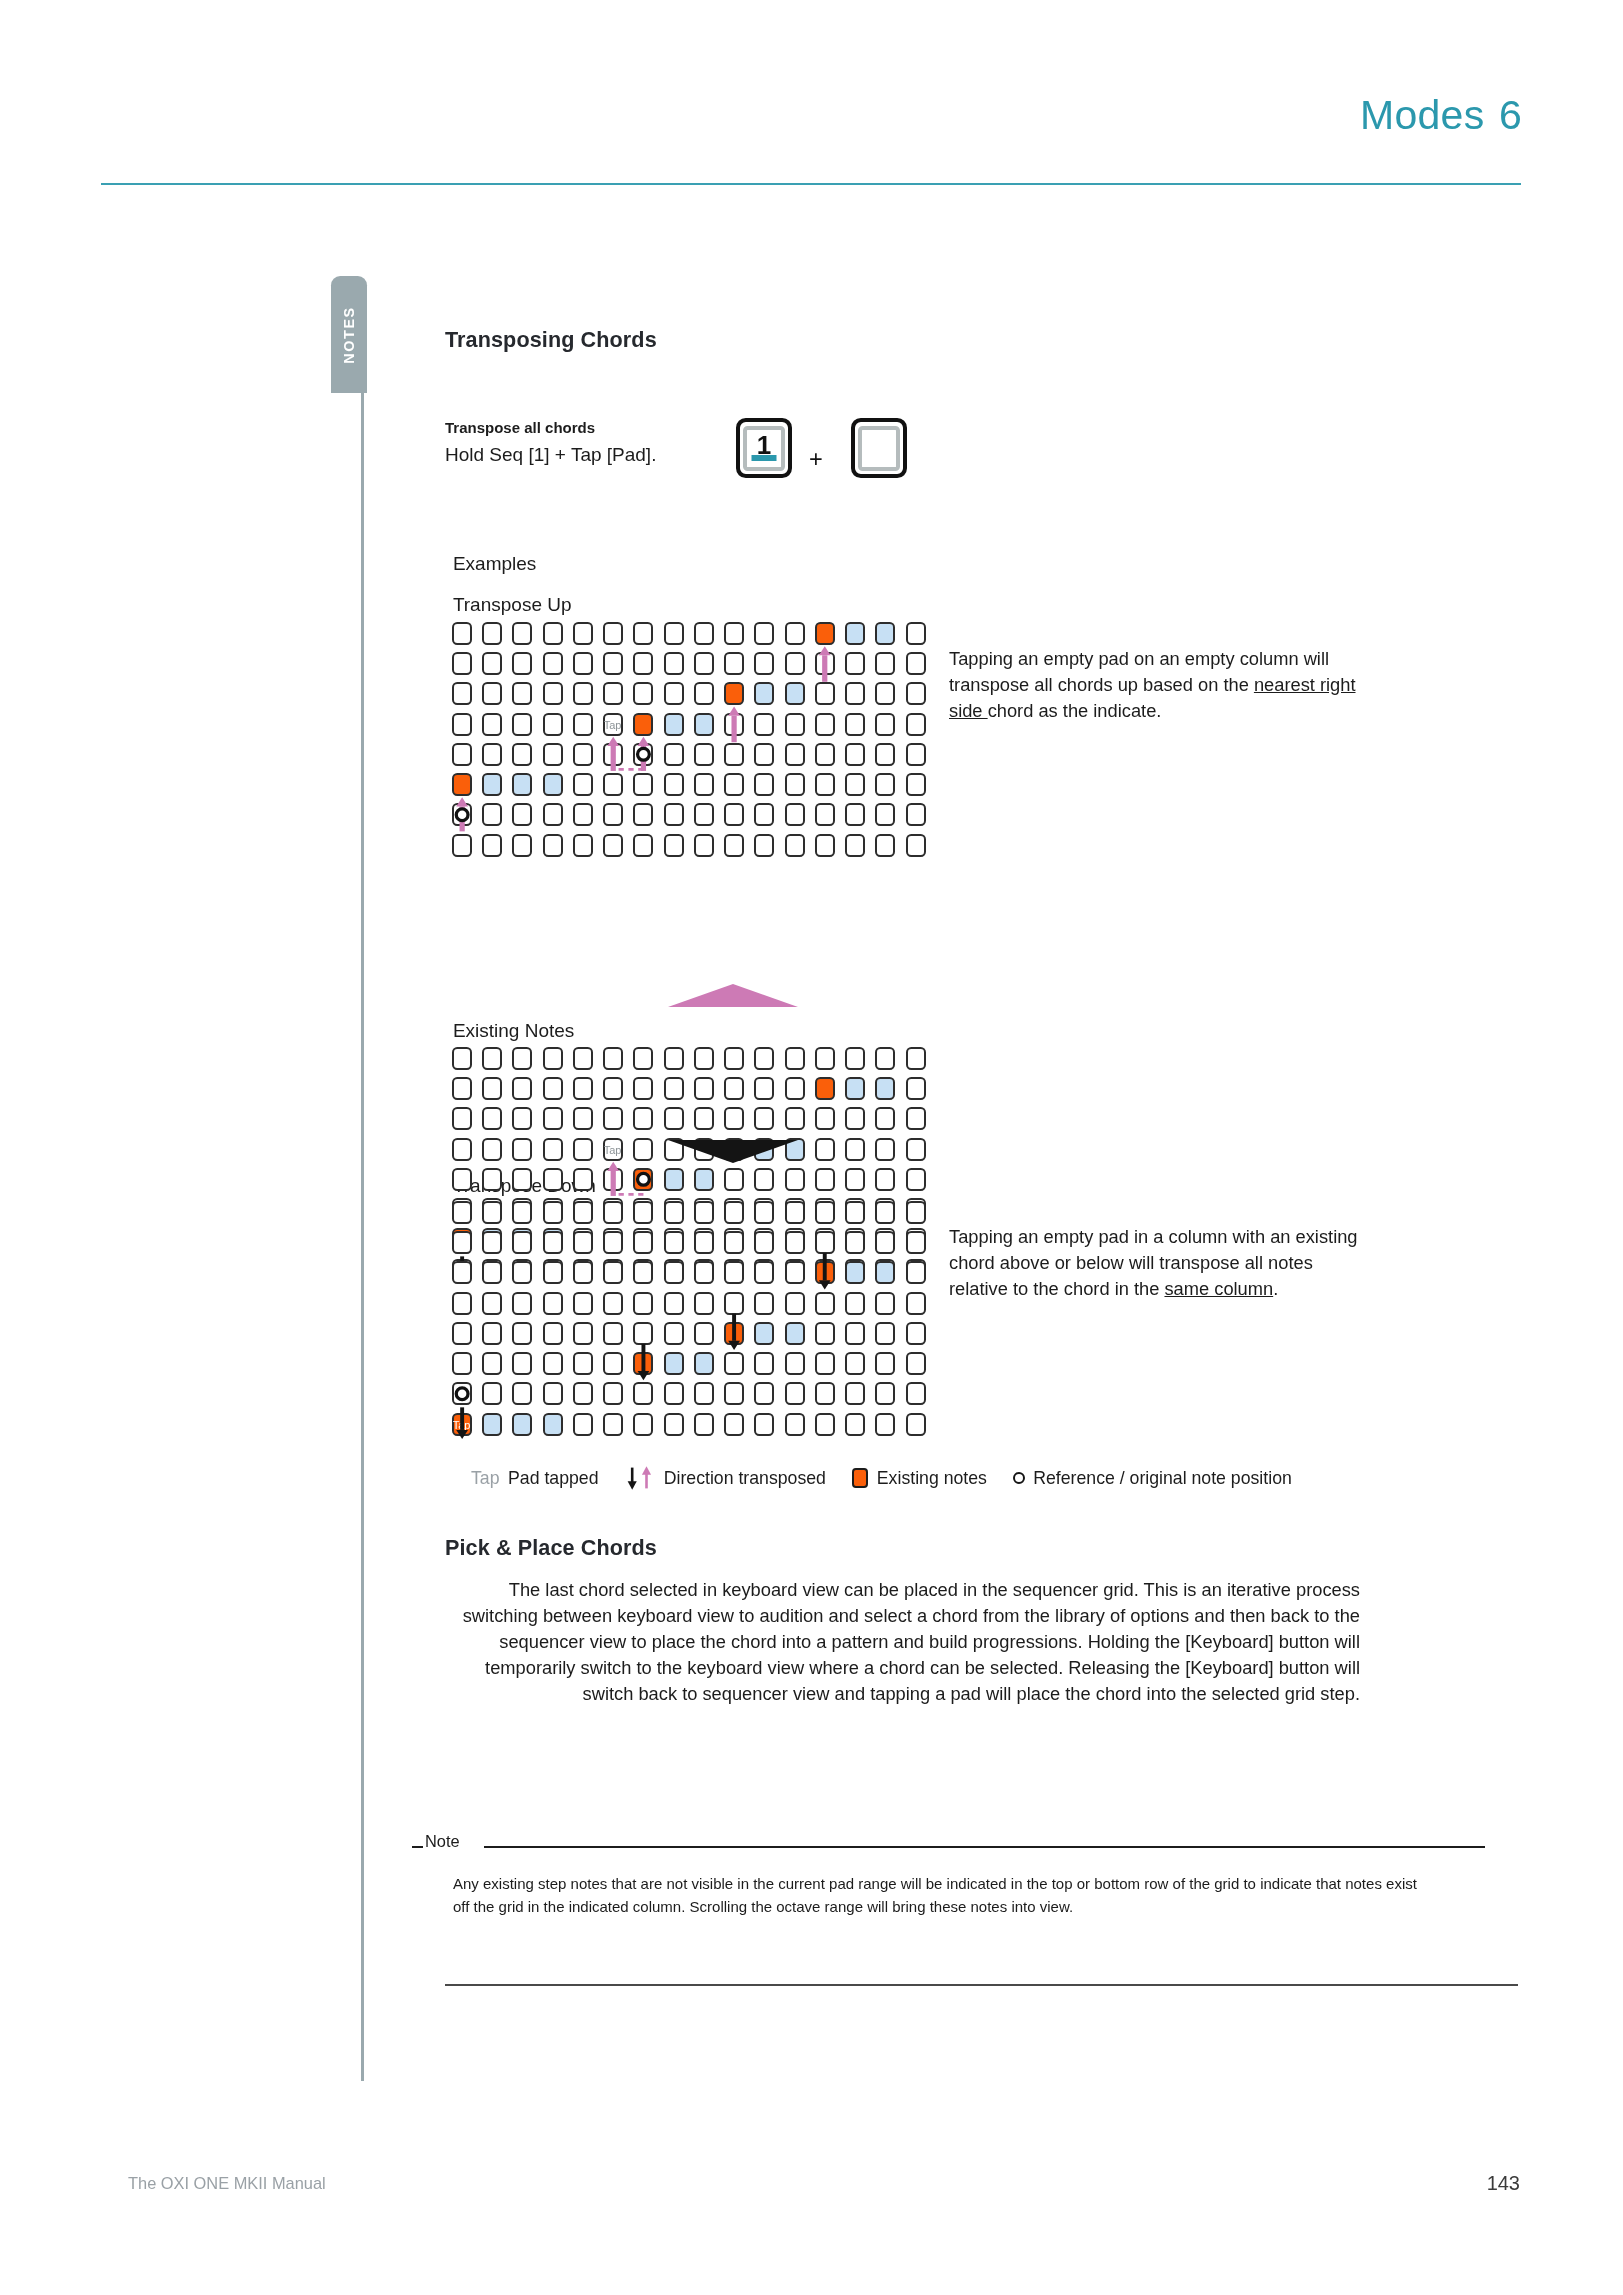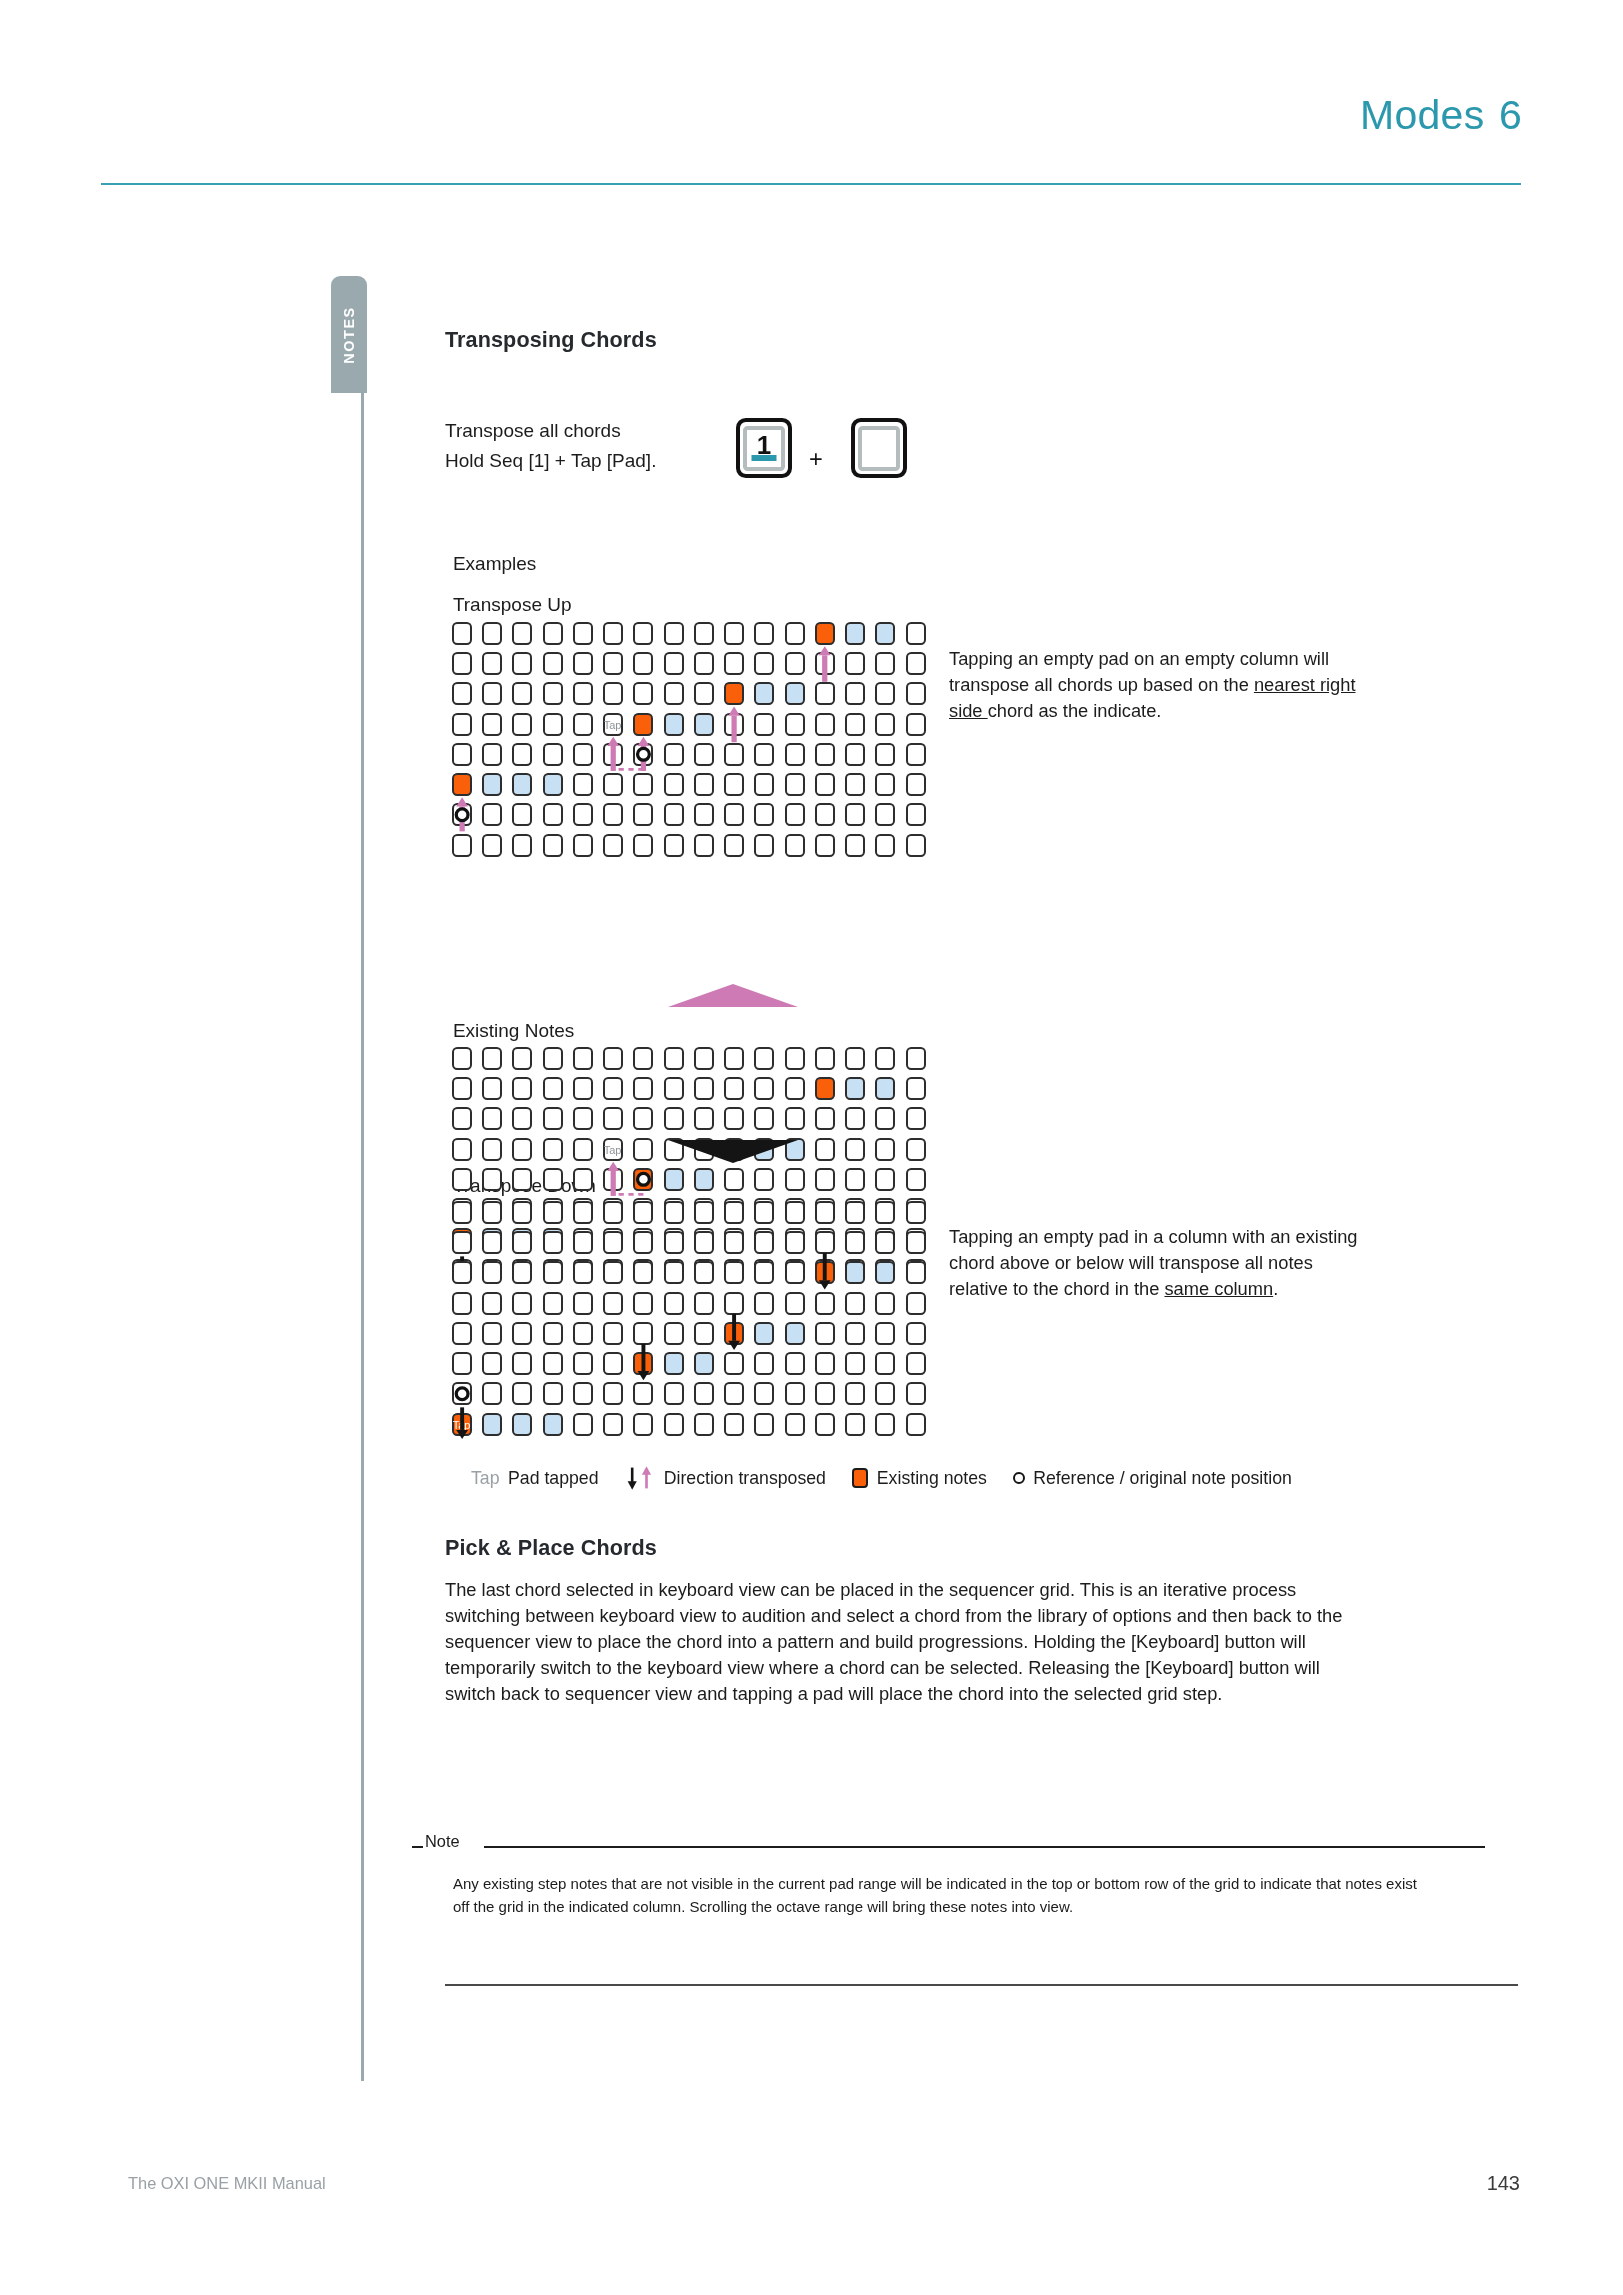--- a/index.html
+++ b/index.html
@@ -38,21 +38,21 @@
   
   #content{position:absolute;left:445px;top:327px;width:1047px;}
 
   .h2{font-size:21.6px;font-weight:bold;color:#26292e;letter-spacing:0.1px;}
   .body-txt{font-size:18.3px;line-height:1.42;color:#1c1c1c;}
   .plain-lbl{font-size:19px;color:#1c1c1c;}
 
   
   #transpose-row{position:absolute;left:0;top:90px;width:1047px;height:85px;}
   #ta-left{position:absolute;left:0;top:0;width:255px;}
-  #ta-title{font-size:19px;font-weight:normal;line-height:1.45;}
+  #ta-title{font-size:15px;font-weight:bold;line-height:1.45;}
   #ta-sub{font-size:19px;line-height:1.45;margin-top:2.6px;}
 
   .dev-btn{
     position:absolute;top:1.3px;width:56px;height:60px;
     border:4.6px solid #111;border-radius:9.8px;background:#fff;
     box-sizing:border-box;padding:3.3px;
   }
   .dev-btn-inner{
     width:100%;height:100%;border:4.6px solid #b5bcbd;border-radius:4.6px;
     background:#fff;box-sizing:border-box;position:relative;
@@ -125,21 +125,21 @@
     display:inline-block;width:15.7px;height:19.6px;background:#fa5f0a;
     border:2px solid #1c1c1c;border-radius:3.9px;margin-right:9.2px;box-sizing:border-box;
   }
   #legend .lg-circle{
     display:inline-block;width:12.4px;height:12.4px;border:2.3px solid #151515;
     border-radius:50%;margin-right:7.9px;box-sizing:border-box;
   }
 
   
   #pick-head{position:absolute;left:0;top:1208px;}
-  #pick-body{position:absolute;left:0;top:1250px;width:903px;}
+  #pick-body{position:absolute;left:12px;top:1250px;width:903px;text-align:right;}
 
   
   #note-box{position:absolute;left:-33px;top:1512px;width:1073px;}
   #note-top{position:relative;height:14.4px;}
   #note-top .nl-left{position:absolute;left:0;top:6.5px;width:10.5px;height:2px;background:#1c1c1c;}
   #note-top .nt-word{position:absolute;left:11px;top:-7.2px;font-size:16.4px;background:#fff;padding:0 2px;}
   #note-top .nl-right{position:absolute;left:72px;top:6.5px;right:0;height:2px;background:#1c1c1c;}
   #note-text{margin:18.3px 0 0 41px;width:975px;font-size:15px;line-height:1.55;}
   #note-bottom{position:absolute;left:0;top:1657px;width:1073px;height:2px;background:#4a4a4a;}
 

